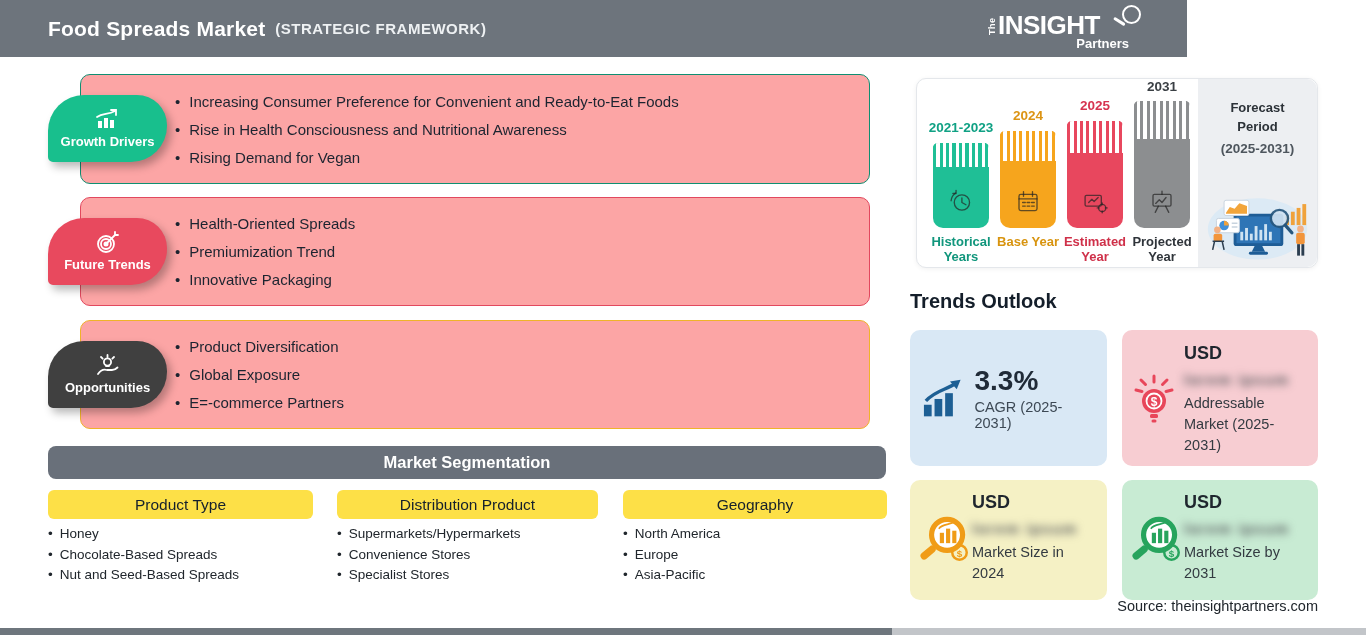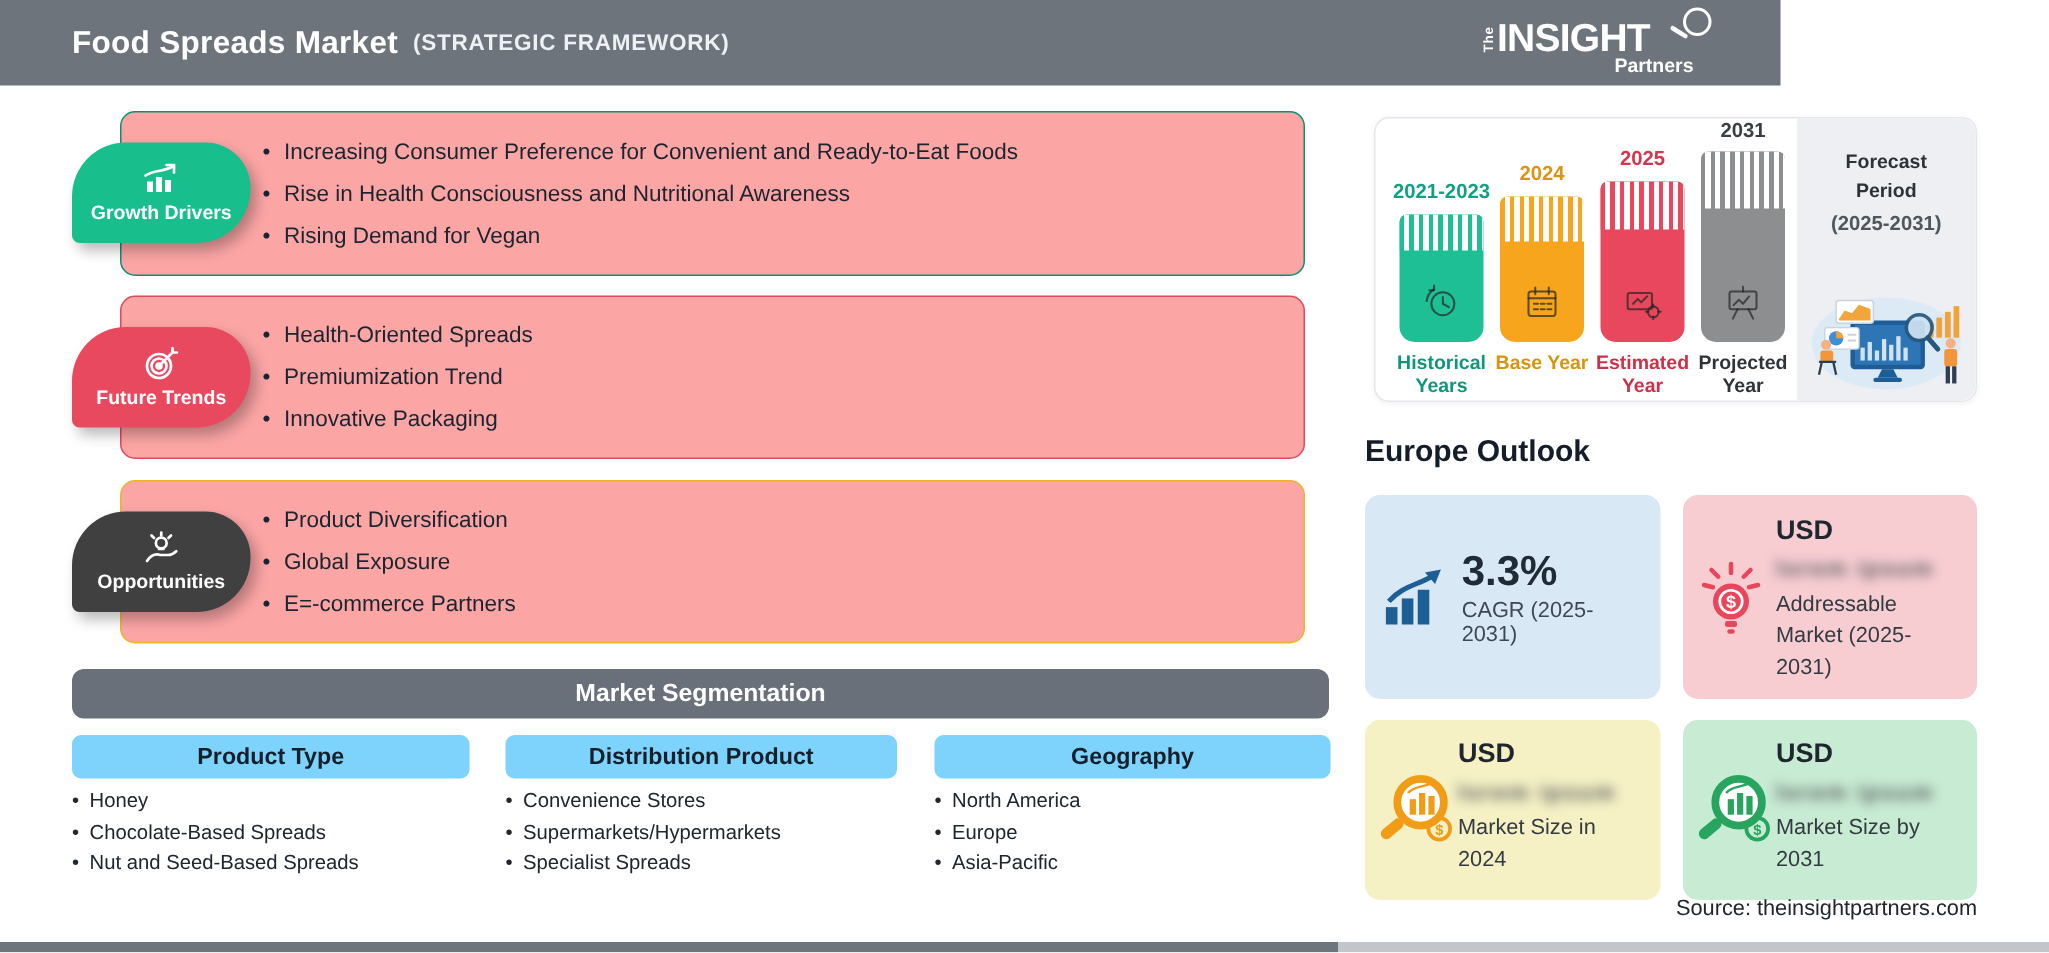--- a/index.html
+++ b/index.html
@@ -36,22 +36,22 @@
   .badge span { color:#fff; font-size:13px; font-weight:700; }
   .badge1 { top:95px;  background:#18bf8d; }
   .badge2 { top:218px; background:#e8495e; }
   .badge3 { top:341px; background:#404040; }
   .badge svg { width:27px; height:23px; stroke:#fff; fill:none; stroke-width:1.8; stroke-linecap:round; }
 
   
   .segbar { position:absolute; left:48px; top:446px; width:838px; height:33px; background:#69707a;
             border-radius:8px; color:#fff; font-weight:700; font-size:16.5px;
             display:flex; align-items:center; justify-content:center; }
-  .colh { position:absolute; top:490px; height:29px; background:#7dd3fc; border-radius:6px;
-          display:flex; align-items:center; justify-content:center; font-size:15.5px; font-weight:700; color:#15202c; }
+  .colh { position:absolute; top:490px; height:29px; background:#fde047; border-radius:6px;
+          display:flex; align-items:center; justify-content:center; font-size:15.5px; font-weight:400; color:#15202c; }
   .colh1 { left:48px; width:265px; } .colh2 { left:337px; width:261px; } .colh3 { left:623px; width:264px; }
   .collist { position:absolute; top:524px; margin:0; padding:0; list-style:none; }
   .collist li { font-size:13.5px; color:#20262c; line-height:20.5px; }
   .collist li::before { content:"•"; margin-right:7px; }
   .collist1 { left:48px; } .collist2 { left:337px; } .collist3 { left:623px; }
 
   
   .tpanel { position:absolute; left:916px; top:78px; width:402px; height:190px; background:#fff;
             border:1px solid #e4e7eb; border-radius:10px; box-shadow:0 1px 5px rgba(0,0,0,.06); box-sizing:border-box;}
   .fzone { position:absolute; right:0; top:0; width:119px; height:100%; background:#edeff2; border-radius:0 10px 10px 0; }
@@ -178,23 +178,23 @@
   <div class="segbar">Market Segmentation</div>
   <div class="colh colh1">Product Type</div>
   <div class="colh colh2">Distribution Product</div>
   <div class="colh colh3">Geography</div>
   <ul class="collist collist1">
     <li>Honey</li>
     <li>Chocolate-Based Spreads</li>
     <li>Nut and Seed-Based Spreads</li>
   </ul>
   <ul class="collist collist2">
+    <li>Supermarkets/Hypermarkets</li>
     <li>Convenience Stores</li>
-    <li>Supermarkets/Hypermarkets</li>
-    <li>Specialist Spreads</li>
+    <li>Specialist Stores</li>
   </ul>
   <ul class="collist collist3">
     <li>North America</li>
     <li>Europe</li>
     <li>Asia-Pacific</li>
   </ul>
 
   <div class="tpanel">
     <div class="fzone">
       <div class="f-title">Forecast Period</div>
@@ -272,21 +272,21 @@
     <div class="ylab ylab1">2021-2023</div>
     <div class="ylab ylab2">2024</div>
     <div class="ylab ylab3">2025</div>
     <div class="ylab ylab4">2031</div>
     <div class="blab blab1">Historical Years</div>
     <div class="blab blab2">Base Year</div>
     <div class="blab blab3">Estimated Year</div>
     <div class="blab blab4">Projected Year</div>
   </div>
 
-  <h2 class="mo-title">Europe Outlook</h2>
+  <h2 class="mo-title">Trends Outlook</h2>
 
   <div class="card card1">
     <svg width="44" height="40" viewBox="0 0 44 40">
       <rect x="2" y="27" width="8" height="12" fill="#1d5f94"></rect>
       <rect x="13" y="21" width="8" height="18" fill="#1d5f94"></rect>
       <rect x="24" y="15" width="8" height="24" fill="#1d5f94"></rect>
       <path d="M4 23 C 14 12, 24 12, 35 5" stroke="#1d5f94" stroke-width="3.5" fill="none"></path>
       <path d="M29 3 L40 1 L36 11 Z" fill="#1d5f94"></path>
     </svg>
     <div>

